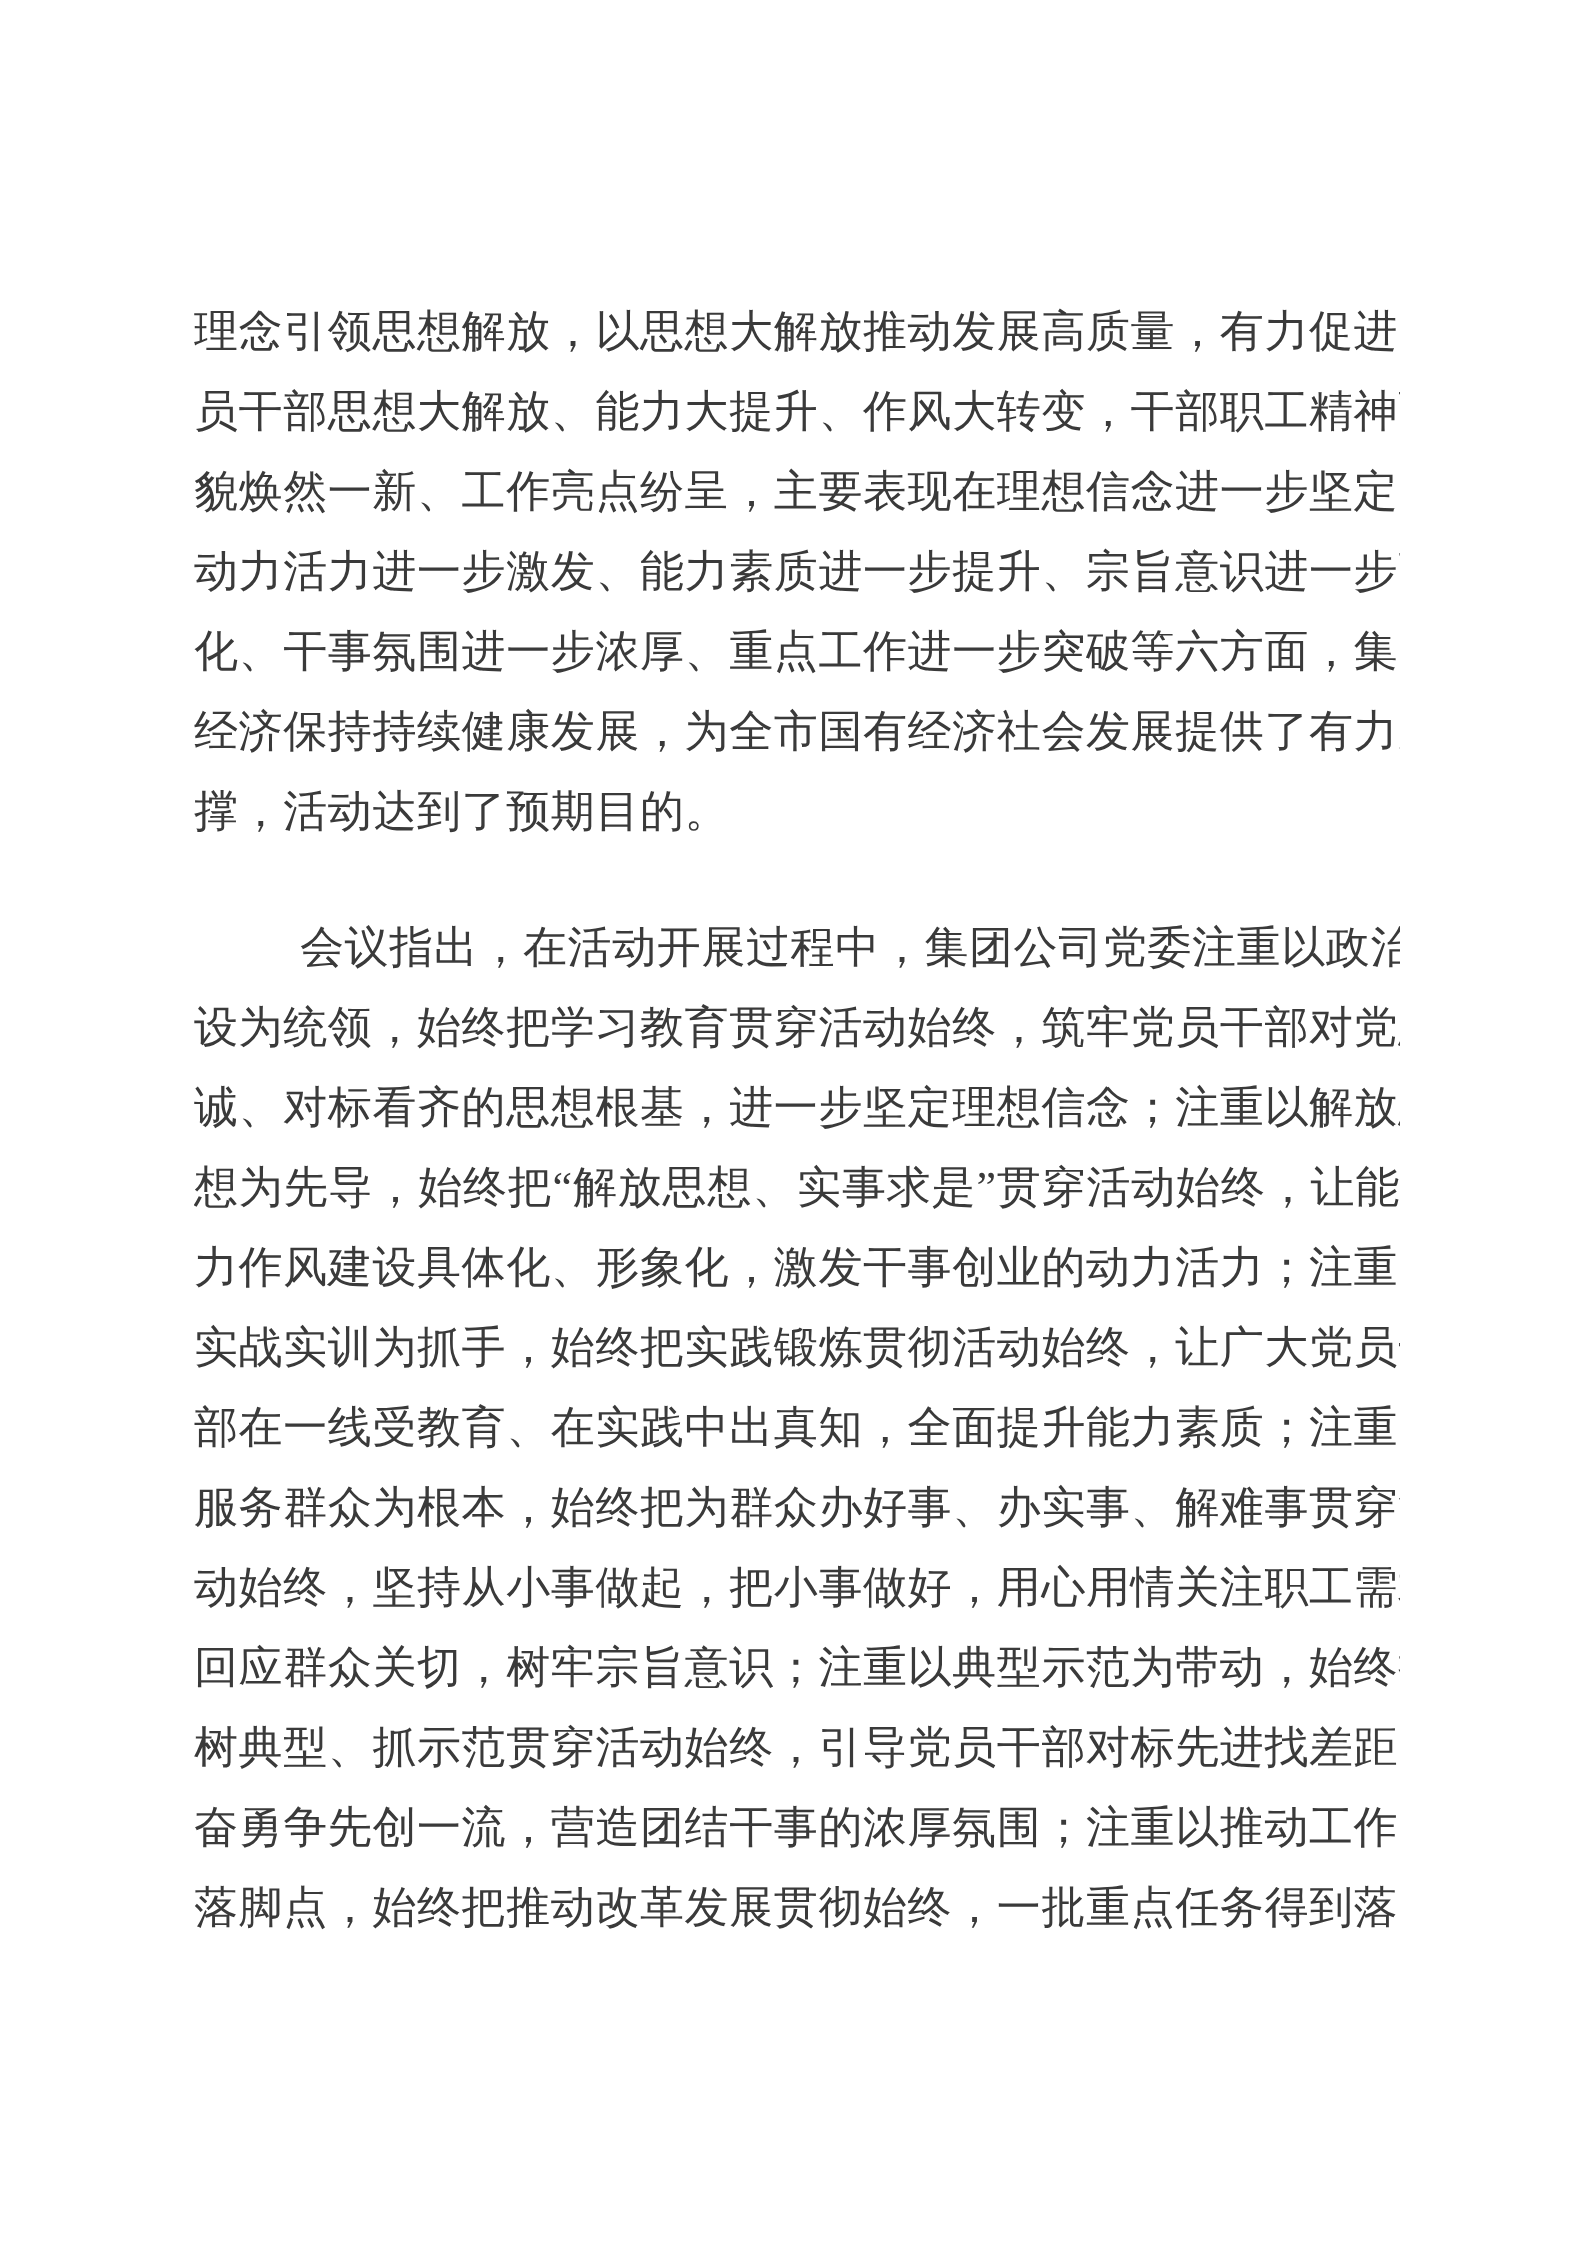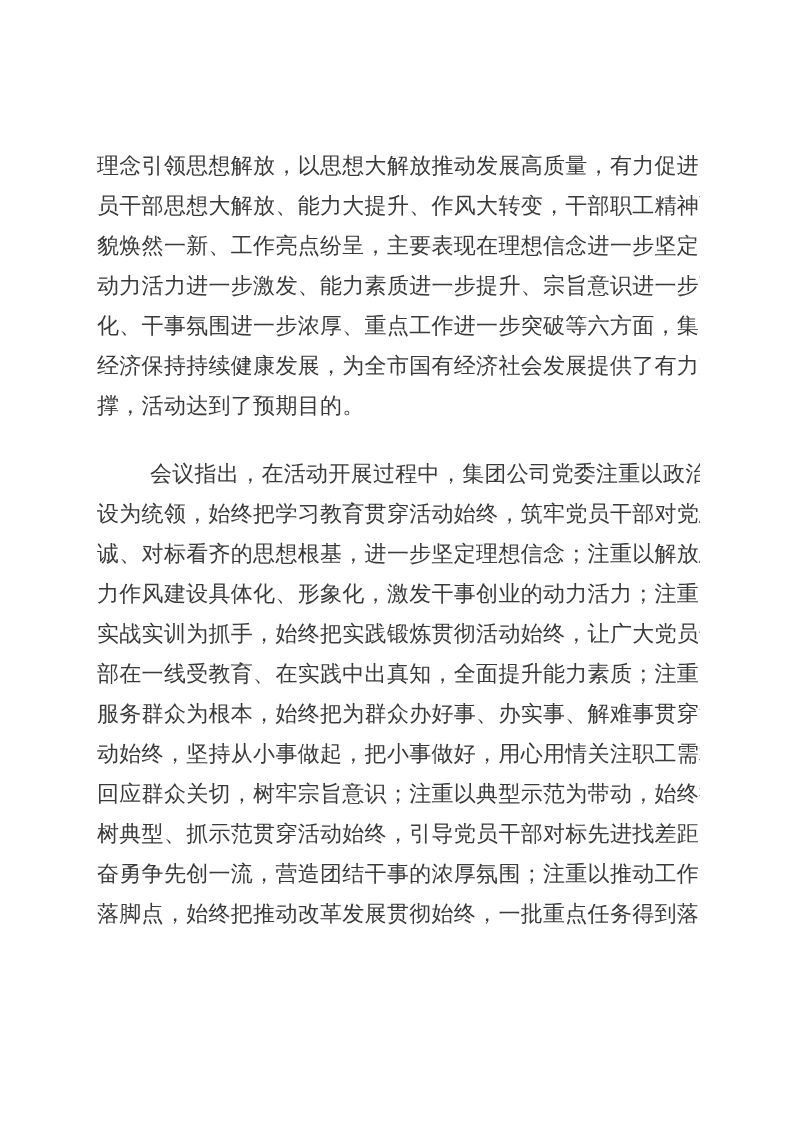--- a/index.html
+++ b/index.html
@@ -62,20 +62,21 @@
       <div class="line">动力活力进一步激发、能力素质进一步提升、宗旨意识进一步强</div>
       <div class="line">化、干事氛围进一步浓厚、重点工作进一步突破等六方面，集团</div>
       <div class="line">经济保持持续健康发展，为全市国有经济社会发展提供了有力支</div>
       <div class="line para-end">撑，活动达到了预期目的。</div>
     </div>
 
     <div class="para">
       <div class="line first-indent">会议指出，在活动开展过程中，集团公司党委注重以政治建</div>
       <div class="line">设为统领，始终把学习教育贯穿活动始终，筑牢党员干部对党忠</div>
       <div class="line">诚、对标看齐的思想根基，进一步坚定理想信念；注重以解放思</div>
+      <div class="line">想为先导，始终把“解放思想、实事求是”贯穿活动始终，让能</div>
       <div class="line">力作风建设具体化、形象化，激发干事创业的动力活力；注重以</div>
       <div class="line">实战实训为抓手，始终把实践锻炼贯彻活动始终，让广大党员干</div>
       <div class="line">部在一线受教育、在实践中出真知，全面提升能力素质；注重以</div>
       <div class="line">服务群众为根本，始终把为群众办好事、办实事、解难事贯穿活</div>
       <div class="line">动始终，坚持从小事做起，把小事做好，用心用情关注职工需求，</div>
       <div class="line">回应群众关切，树牢宗旨意识；注重以典型示范为带动，始终把</div>
       <div class="line">树典型、抓示范贯穿活动始终，引导党员干部对标先进找差距、</div>
       <div class="line">奋勇争先创一流，营造团结干事的浓厚氛围；注重以推动工作为</div>
       <div class="line">落脚点，始终把推动改革发展贯彻始终，一批重点任务得到落实，</div>
     </div>

